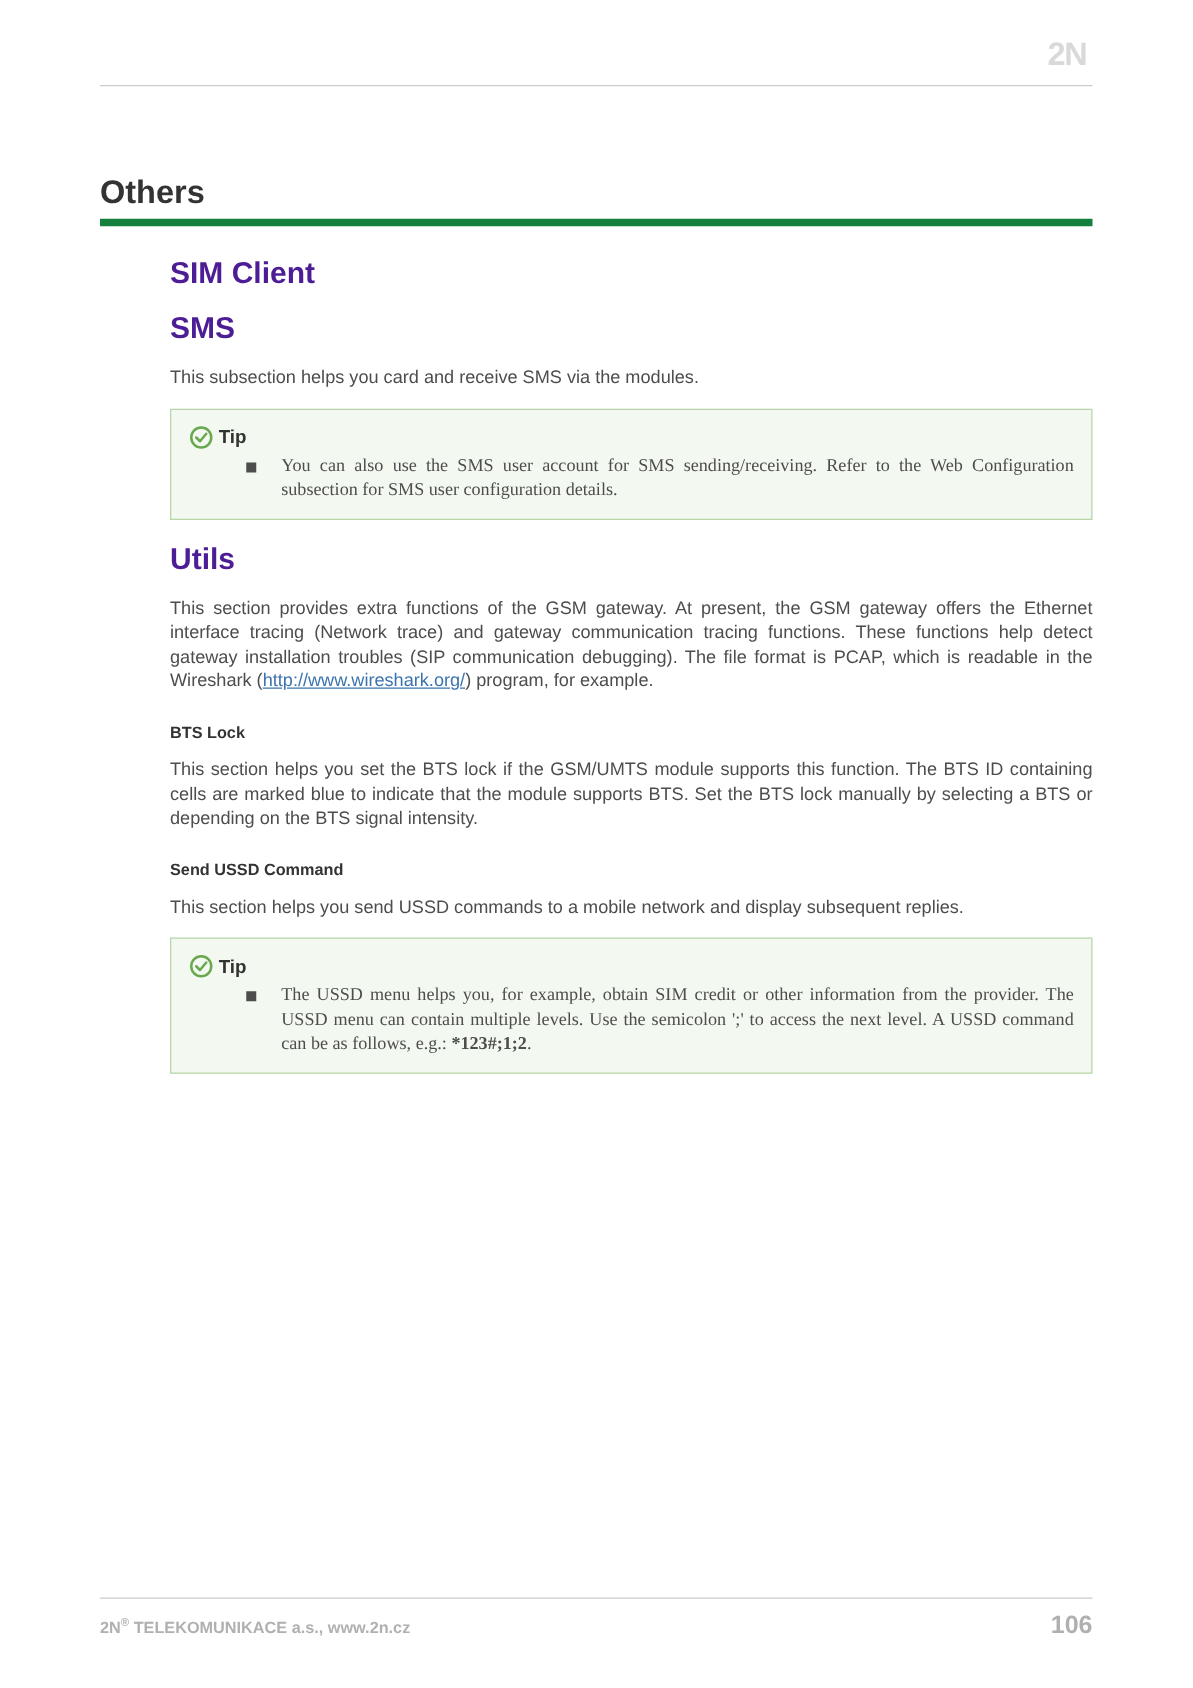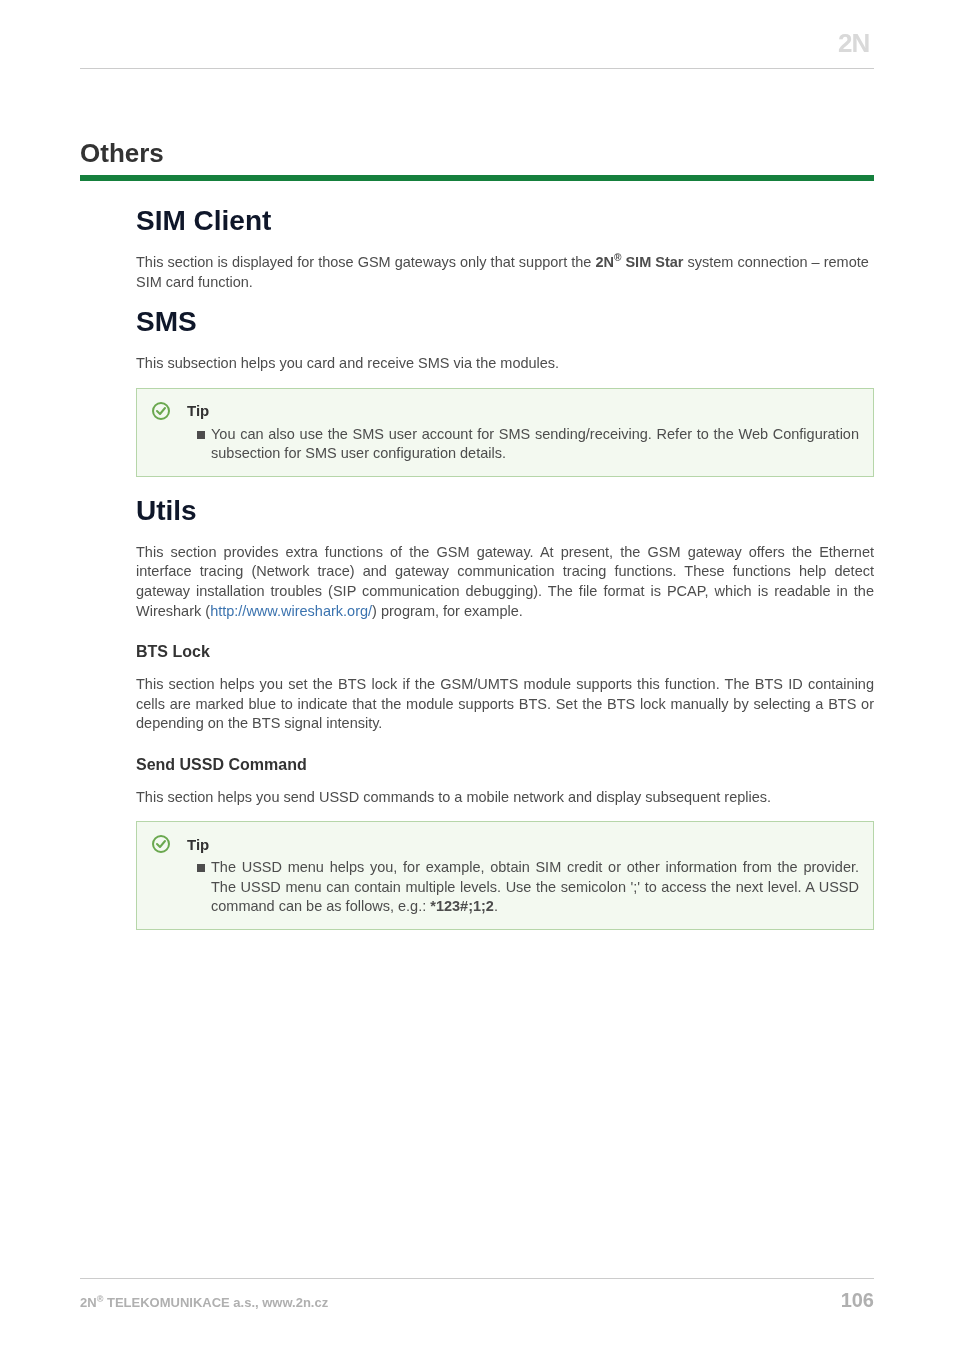--- a/index.html
+++ b/index.html
@@ -37,71 +37,72 @@
     color: #333333;
     border-bottom: 6px solid #15803d;
     padding-bottom: 6px;
     margin-bottom: 24px;
   }
   .inner {
     padding-left: 56px;
   }
   h2.sub-h {
     font-family: Arial, Helvetica, sans-serif;
-    font-size: 28px;
-    font-weight: bold;
-    color: #0f172a;
+    font-size: 24px;
+    font-weight: bold;
+    color: #4c1d95;
     margin-bottom: 16px;
     margin-top: 10px;
   }
   h3.sub-h3 {
     font-family: Arial, Helvetica, sans-serif;
-    font-size: 16px;
+    font-size: 13px;
     font-weight: bold;
     color: #333333;
     margin-top: 22px;
     margin-bottom: 14px;
   }
   p.body {
     font-size: 14.5px;
     line-height: 1.35;
     margin-bottom: 14px;
   }
   p.justify { text-align: justify; }
   sup { font-size: 0.7em; vertical-align: super; line-height: 0; }
   .strong { font-weight: bold; }
-  a.link { color: #3b73af; }
+  a.link { color: #3b73af; text-decoration: underline; }
   .tip-box {
     border: 1px solid #b6d6a9;
     background: #f3f9f0;
     padding: 12px 14px 12px 14px;
     margin-top: 6px;
     margin-bottom: 18px;
   }
   .tip-head {
     display: flex;
     align-items: center;
-    gap: 16px;
+    gap: 4px;
     margin-bottom: 4px;
   }
   .tip-title {
     font-family: Arial, Helvetica, sans-serif;
     font-weight: bold;
     font-size: 15px;
     color: #333333;
   }
   .tip-body {
     padding-left: 46px;
     font-size: 14.5px;
     line-height: 1.35;
     text-align: justify;
   }
   .tip-body .bullet-row {
     display: flex;
-    gap: 6px;
+    gap: 20px;
+    font-family: Liberation Serif, serif;
   }
   .tip-body .bullet-mark {
     flex-shrink: 0;
     width: 8px;
     height: 8px;
     background: #4d4d4d;
     margin-top: 6px;
   }
   .footer {
     position: absolute;
@@ -137,23 +138,20 @@
 </div>
 <div class="header-rule"></div>
 
 <div class="page">
   <div class="content">
     <h1 class="section-h">Others</h1>
 
     <div class="inner">
 
       <h2 class="sub-h">SIM Client</h2>
-      <p class="body">
-        <span>This section is displayed for those GSM gateways only that support the </span><span class="strong"><span>2N</span><sup>®</sup><span> SIM Star</span></span><span> system connection – remote SIM card function.</span>
-      </p>
 
       <h2 class="sub-h">SMS</h2>
       <p class="body">This subsection helps you card and receive SMS via the modules.</p>
 
       <div class="tip-box">
         <div class="tip-head">
           <svg width="20" height="20" viewBox="0 0 20 20">
             <circle cx="10" cy="10" r="8" fill="none" stroke="#6aa84f" stroke-width="2"></circle>
             <path d="M6 10 L9 13 L14 7" fill="none" stroke="#6aa84f" stroke-width="2" stroke-linecap="round" stroke-linejoin="round"></path>
           </svg>

